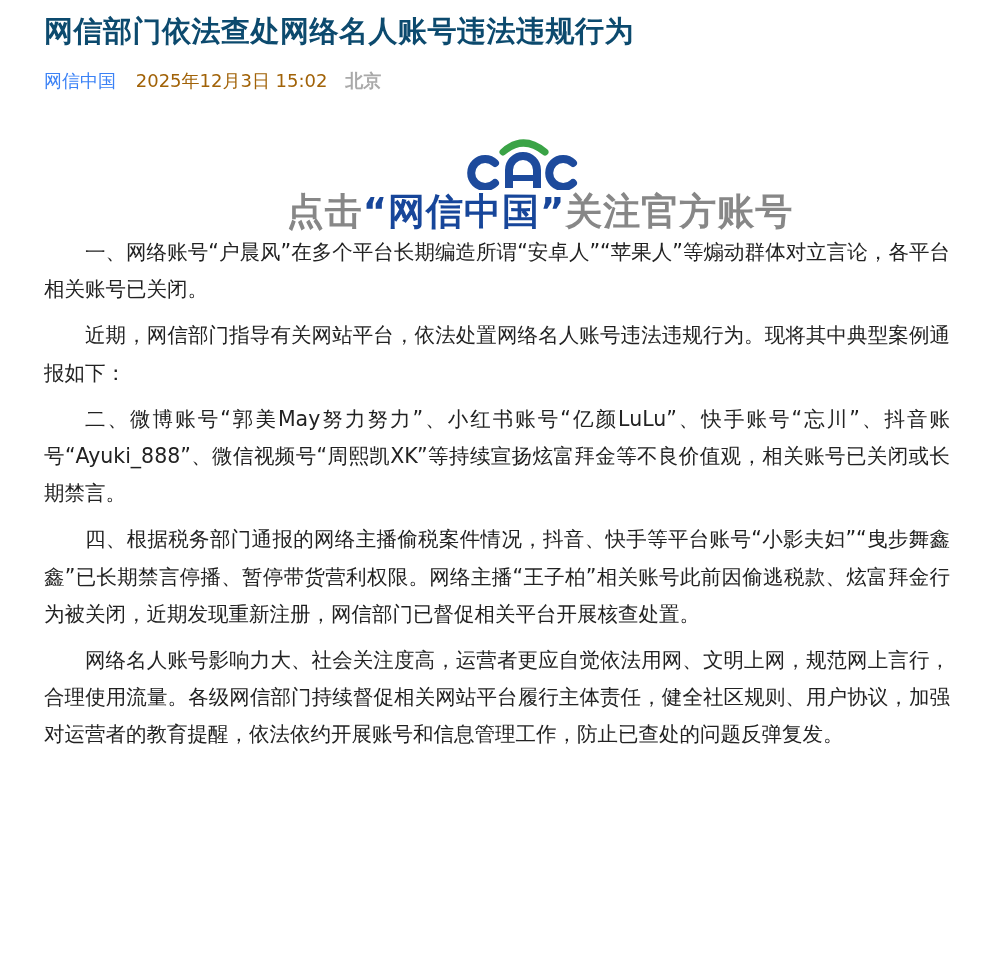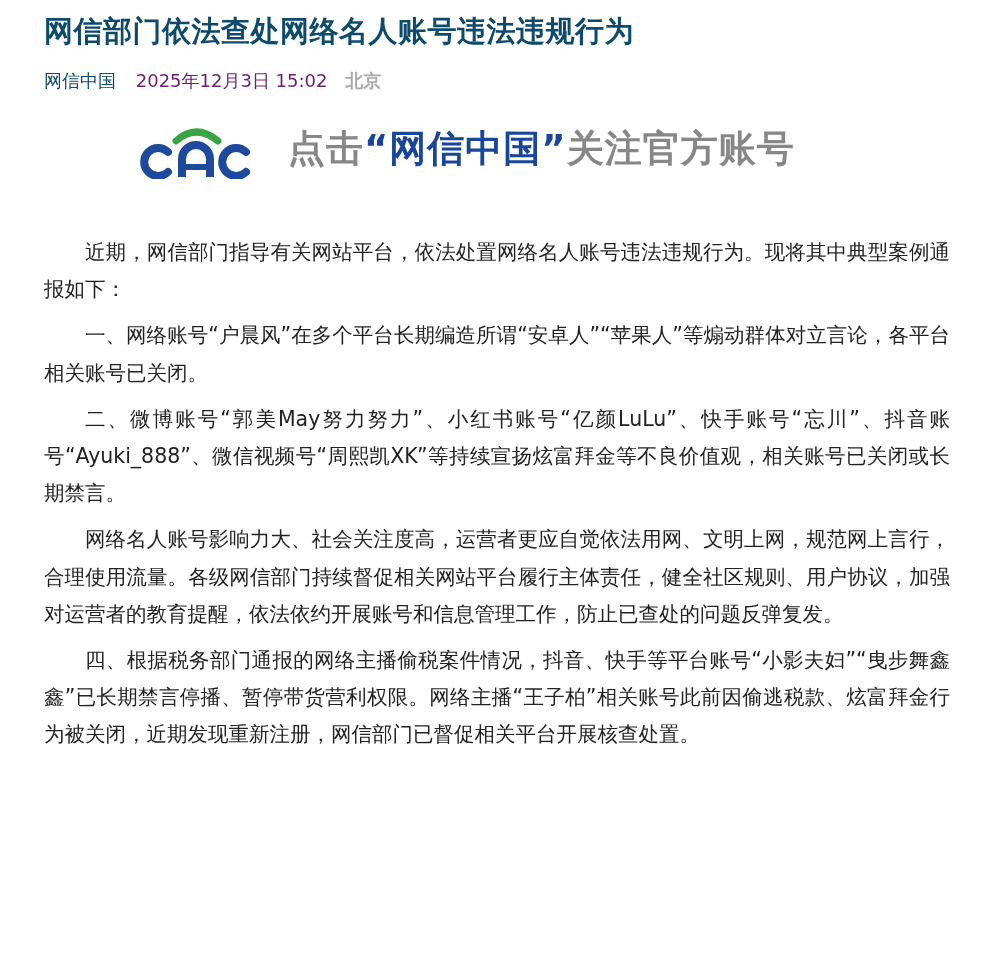--- a/index.html
+++ b/index.html
@@ -35,41 +35,42 @@
     }
     .meta {
       position: absolute;
       top: 69px;
       left: 0;
       font-size: 18px;
       line-height: 24px;
       white-space: nowrap;
     }
     .meta .source {
-      color: #0c4a6e;
+      color: #3b82f6;
       margin-right: 14px;
       cursor: pointer;
     }
     .meta .date {
-      color: #701a75;
+      color: #a16207;
       margin-right: 12px;
     }
     .meta .location {
       color: #a9a9a9;
       font-weight: bold;
     }
     .banner {
       position: absolute;
-      top: 116px;
+      top: 130px;
       left: 94px;
       width: 770px;
       height: 66px;
       display: flex;
       align-items: center;
       cursor: pointer;
+      flex-direction: column;
     }
     .cac-logo {
       width: 116px;
       height: 60px;
       flex: 0 0 auto;
     }
     .banner-text {
       margin-left: 34px;
       font-size: 37px;
       font-weight: bold;
@@ -117,19 +118,19 @@
       <path d="M44 48 L72 48" fill="none" stroke="#1d4a9c" stroke-width="6"></path>
 
       <path d="M108 33 A14 14 0 1 0 108 53" fill="none" stroke="#1d4a9c" stroke-width="8" stroke-linecap="round"></path>
     </svg>
     <div class="banner-text">
       <span class="gray">点击</span><span class="blue">“网信中国”</span><span class="gray">关注官方账号</span>
     </div>
   </div>
 
   <div class="body-text">
+    <p>一、网络账号“户晨风”在多个平台长期编造所谓“安卓人”“苹果人”等煽动群体对立言论，各平台相关账号已关闭。</p>
     <p>近期，网信部门指导有关网站平台，依法处置网络名人账号违法违规行为。现将其中典型案例通报如下：</p>
-    <p>一、网络账号“户晨风”在多个平台长期编造所谓“安卓人”“苹果人”等煽动群体对立言论，各平台相关账号已关闭。</p>
     <p>二、微博账号“郭美May努力努力”、小红书账号“亿颜LuLu”、快手账号“忘川”、抖音账号“Ayuki_888”、微信视频号“周熙凯XK”等持续宣扬炫富拜金等不良价值观，相关账号已关闭或长期禁言。</p>
+    <p>四、根据税务部门通报的网络主播偷税案件情况，抖音、快手等平台账号“小影夫妇”“曳步舞鑫鑫”已长期禁言停播、暂停带货营利权限。网络主播“王子柏”相关账号此前因偷逃税款、炫富拜金行为被关闭，近期发现重新注册，网信部门已督促相关平台开展核查处置。</p>
     <p>网络名人账号影响力大、社会关注度高，运营者更应自觉依法用网、文明上网，规范网上言行，合理使用流量。各级网信部门持续督促相关网站平台履行主体责任，健全社区规则、用户协议，加强对运营者的教育提醒，依法依约开展账号和信息管理工作，防止已查处的问题反弹复发。</p>
-    <p>四、根据税务部门通报的网络主播偷税案件情况，抖音、快手等平台账号“小影夫妇”“曳步舞鑫鑫”已长期禁言停播、暂停带货营利权限。网络主播“王子柏”相关账号此前因偷逃税款、炫富拜金行为被关闭，近期发现重新注册，网信部门已督促相关平台开展核查处置。</p>
   </div>
 </div>
 
 </body></html>

